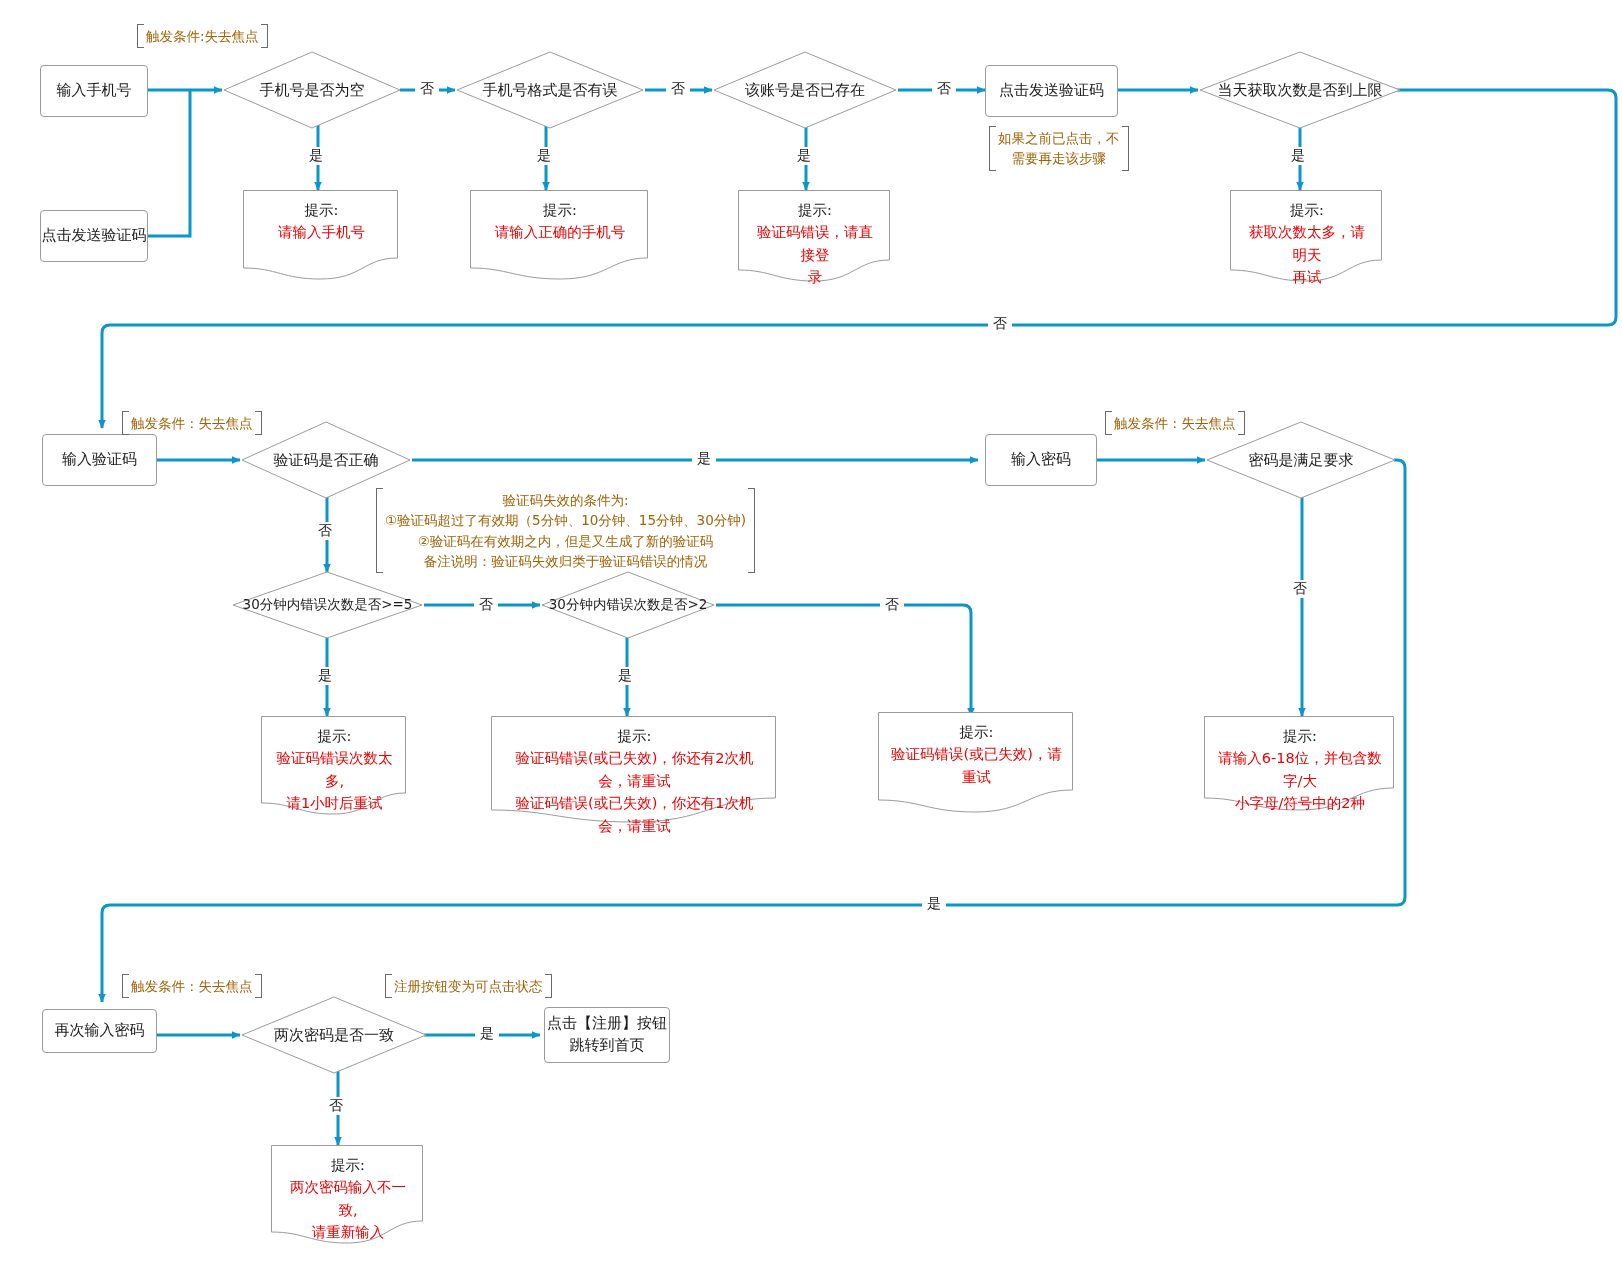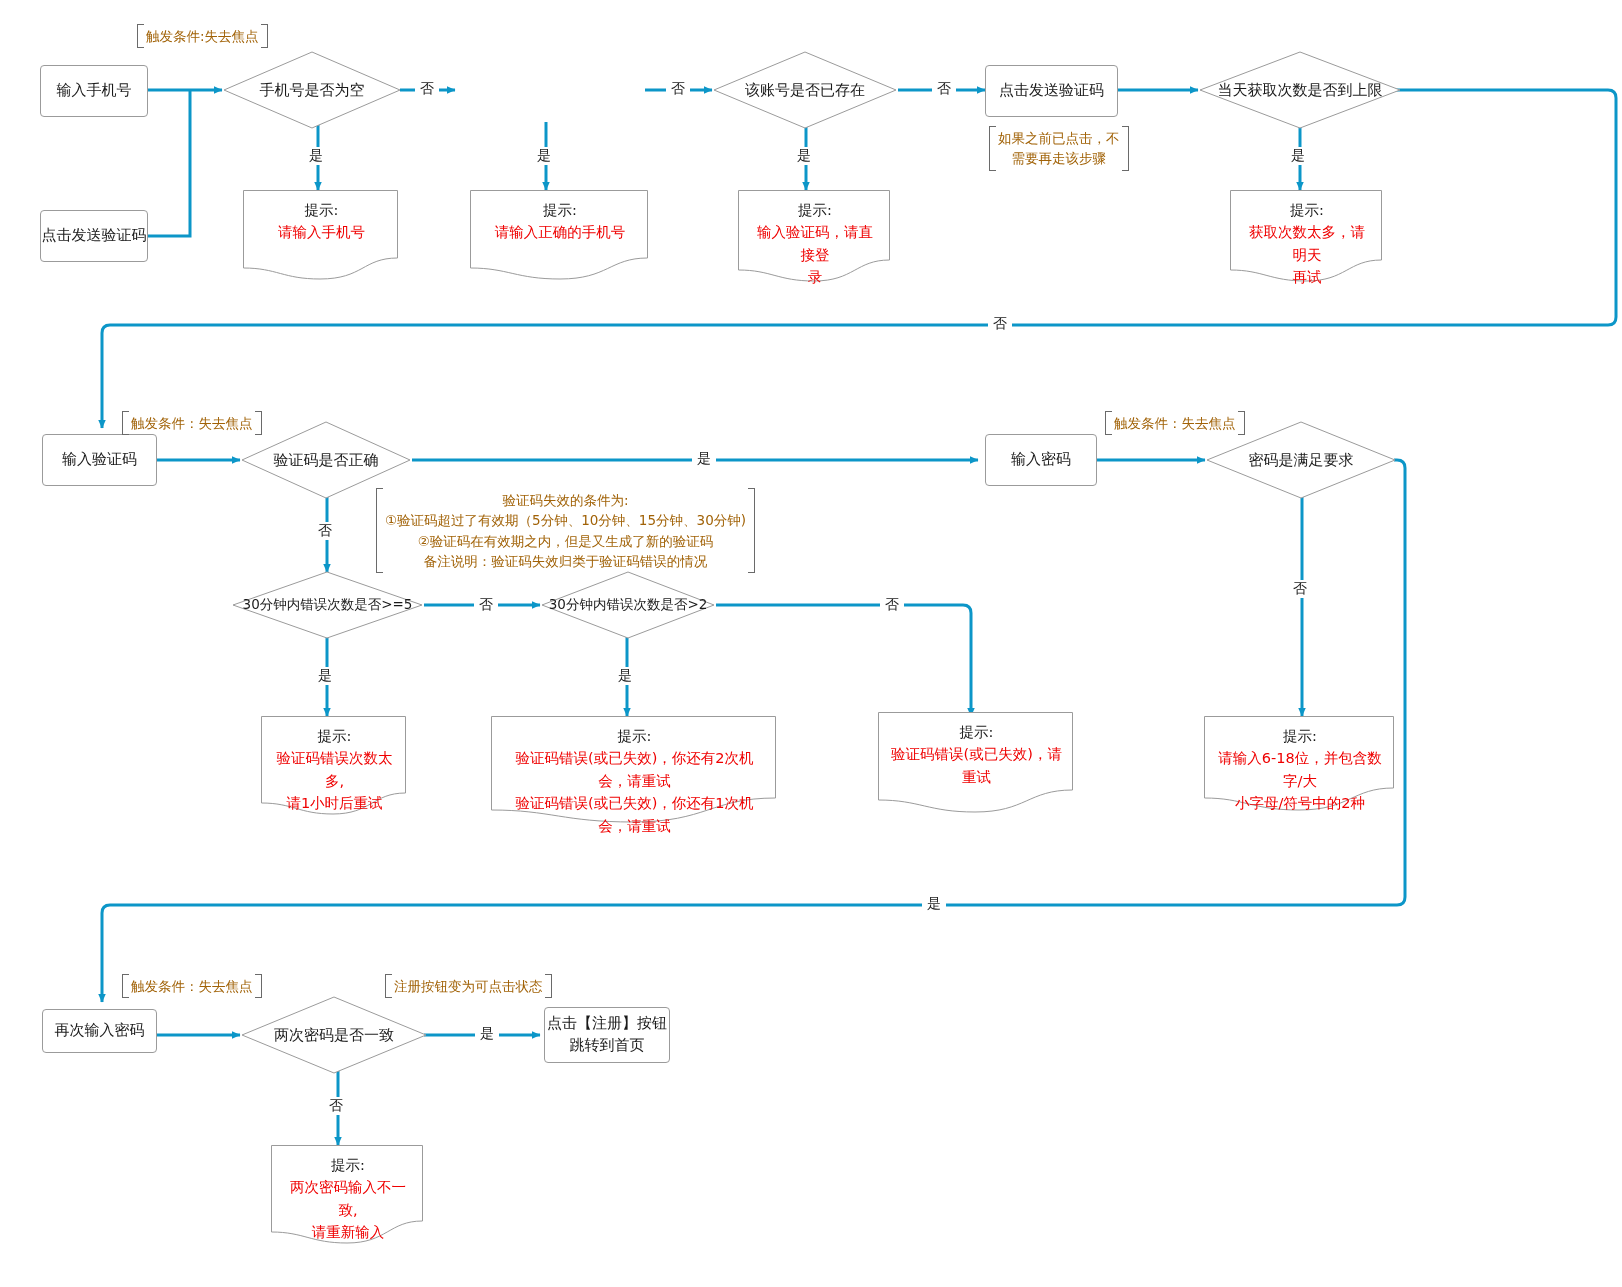--- a/index.html
+++ b/index.html
@@ -108,20 +108,26 @@
 
   <div class="diamond-wrap" style="left:222px;top:50px;width:180px;height:80px;">
     <svg width="180" height="80">
         <polygon points="90,2 178,40 90,78 2,40" fill="#fff" stroke="#9b9b9b" stroke-width="1"></polygon>
       </svg>
     <div class="diamond-label">手机号是否为空</div>
   </div>
   <div class="edge-label" style="left:304px;top:147px;">是</div>
   <div class="edge-label" style="left:415px;top:80px;">否</div>
 
+  <div class="diamond-wrap" style="left:455px;top:50px;width:190px;height:80px;">
+    <svg width="190" height="80">
+        <polygon points="95,2 188,40 95,78 2,40" fill="#fff" stroke="#9b9b9b" stroke-width="1"></polygon>
+      </svg>
+    <div class="diamond-label">手机号格式是否有误</div>
+  </div>
   <div class="edge-label" style="left:532px;top:147px;">是</div>
   <div class="edge-label" style="left:666px;top:80px;">否</div>
 
   <div class="diamond-wrap" style="left:712px;top:50px;width:186px;height:80px;">
     <svg width="186" height="80">
         <polygon points="93,2 184,40 93,78 2,40" fill="#fff" stroke="#9b9b9b" stroke-width="1"></polygon>
       </svg>
     <div class="diamond-label">该账号是否已存在</div>
   </div>
   <div class="edge-label" style="left:792px;top:147px;">是</div>
@@ -159,21 +165,21 @@
       <span class="err">请输入正确的手机号</span>
     </div>
   </div>
 
   <div class="doc" style="left:738px;top:190px;width:152px;height:92px;">
     <svg width="152" height="92">
         <path d="M0.5,0.5 L151.5,0.5 L151.5,70 C118,70 116,91 76,91 C40,91 33,80 0.5,80 Z" fill="#fff" stroke="#9b9b9b" stroke-width="1"></path>
       </svg>
     <div class="doc-text">
       <span>提示:</span>
-      <span class="err">输入验证码，请直接登</span>
+      <span class="err">验证码错误，请直接登</span>
       <span class="err">录</span>
     </div>
   </div>
 
   <div class="doc" style="left:1230px;top:190px;width:152px;height:92px;">
     <svg width="152" height="92">
         <path d="M0.5,0.5 L151.5,0.5 L151.5,70 C118,70 116,91 76,91 C40,91 33,80 0.5,80 Z" fill="#fff" stroke="#9b9b9b" stroke-width="1"></path>
       </svg>
     <div class="doc-text">
       <span>提示:</span>

